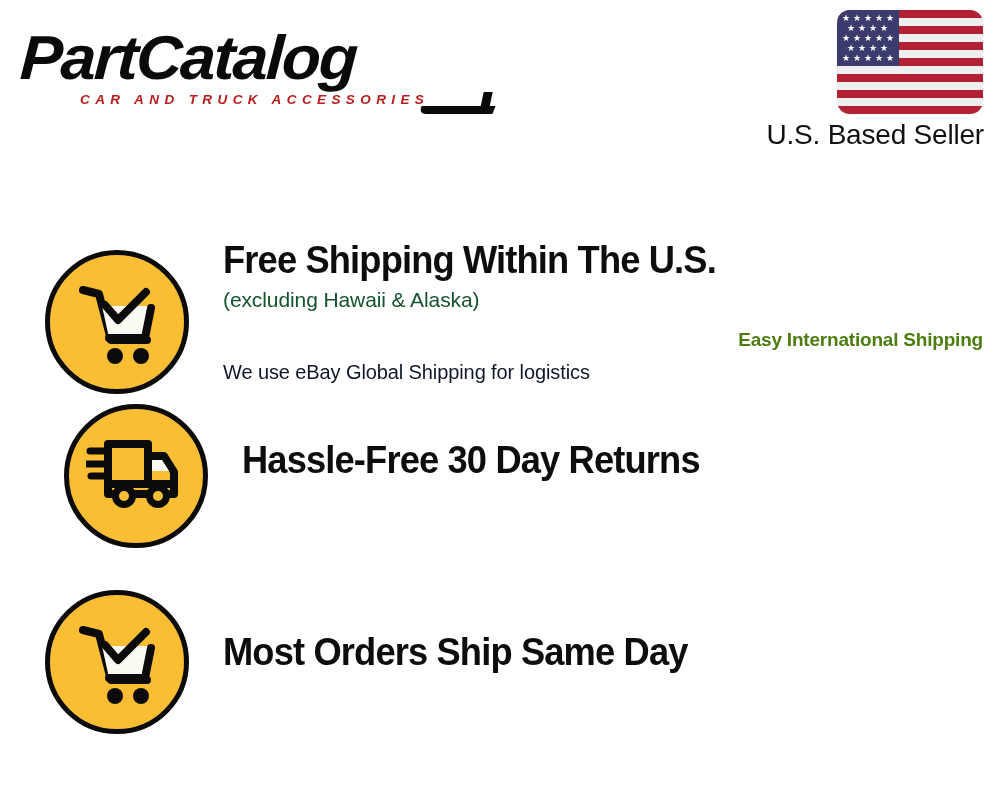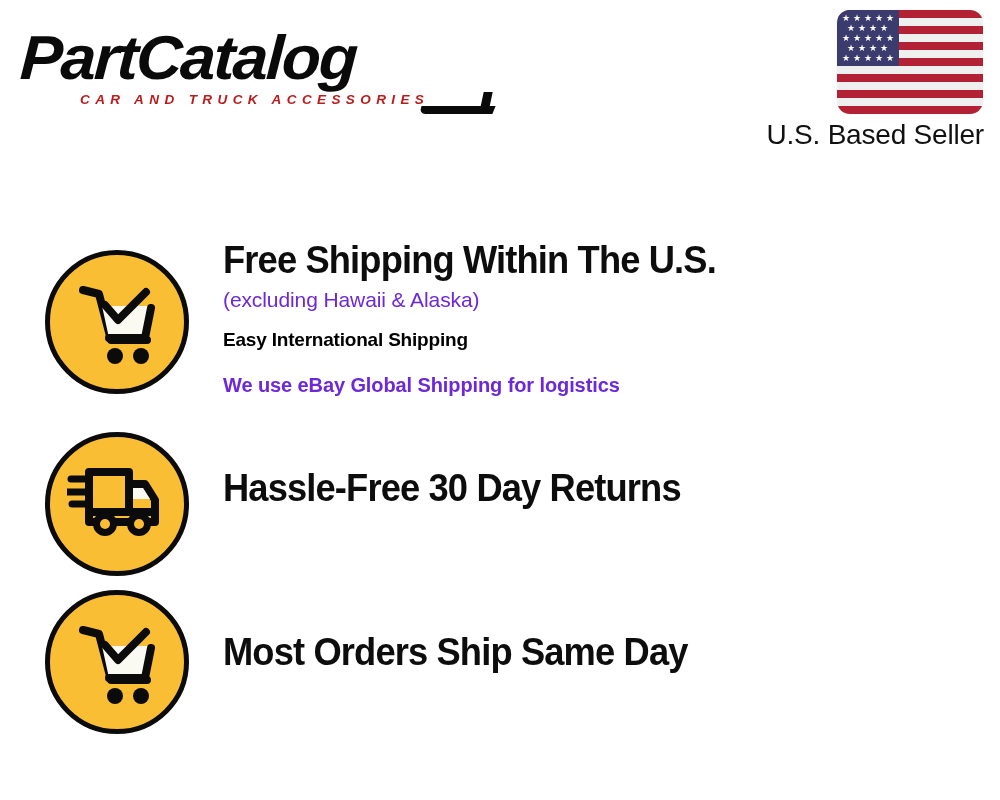--- a/index.html
+++ b/index.html
@@ -163,21 +163,21 @@
     width: 1000px;
   }
 
   .feature-row {
     position: absolute;
     left: 0;
     width: 868px;
     display: block;
   }
   .feature-row.r1 { top: 0px;   height: 180px; }
-  .feature-row.r2 { top: 202px; height: 150px; }
+  .feature-row.r2 { top: 174px; height: 150px; margin-left: 19px; }
   .feature-row.r3 { top: 360px; height: 150px; }
 
   .icon-badge {
     position: absolute;
     left: 45px;
     width: 144px;
     height: 144px;
     border-radius: 50%;
     background: #FABE35;
     border: 5px solid #0b0b0b;
@@ -211,44 +211,45 @@
     color: #0d0d0d;
     white-space: nowrap;
     transform: scaleX(0.955);
     transform-origin: left center;
   }
 
   .f-sub {
     font-size: 21px;
     line-height: 30px;
     font-weight: 400;
-    color: #6d28d9;
+    color: #14532d;
     letter-spacing: -0.1px;
     white-space: nowrap;
     margin-top: 3px;
   }
 
   .f-sub2-bold {
     font-size: 19px;
     line-height: 28px;
     font-weight: 700;
-    color: #000000;
+    color: #4d7c0f;
     letter-spacing: -0.2px;
     white-space: nowrap;
     margin-top: 11px;
+    text-align: right;
   }
 
   .f-sub3 {
     font-size: 20px;
     line-height: 28px;
-    font-weight: 700;
-    color: #6d28d9;
+    font-weight: 400;
+    color: #0f172a;
     letter-spacing: -0.1px;
     white-space: nowrap;
-    margin-top: 17px;
+    margin-top: 4px;
   }
 </style>
 </head>
 <body>
 
 <div class="page">
 
   <div class="header">
 
     <div class="logo-block">

